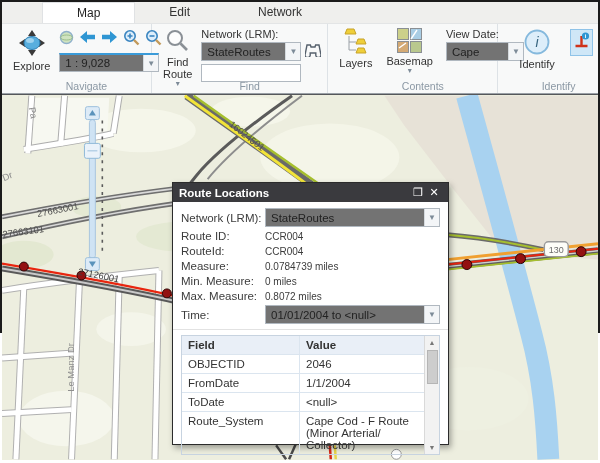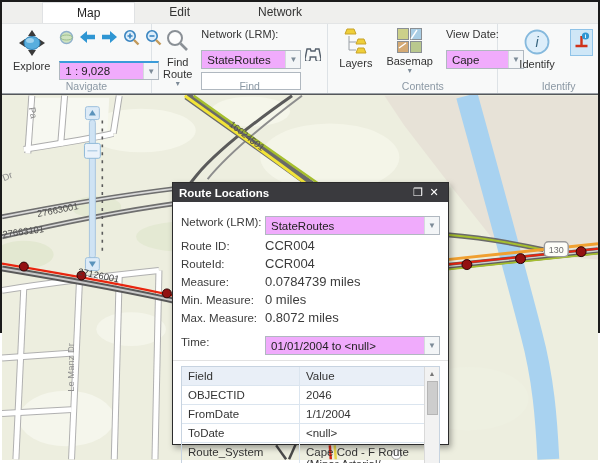--- a/index.html
+++ b/index.html
@@ -11,21 +11,21 @@
   .tabstrip { height:22px; background:#efefed; display:flex; align-items:stretch; padding-left:40px; border-bottom:1px solid #e3e5e6;}
   .tab { padding:3px 34px 2px; font-size:12px; color:#333; cursor:default; }
   .tab.active { background:#fff; color:#1e1e1e; border:1px solid #e0e2e4; border-bottom:none; }
   .ribbon { height:70px; background:#f8f9f9; display:flex; border-bottom:1px solid #9aa0a6; }
   .rgroup { position:relative; display:flex; align-items:flex-start; padding:3px 6px 14px; border-right:1px solid #dde2e6; }
   .rgroup-label { position:absolute; left:0; right:0; bottom:1px; text-align:center; font-size:10.5px; color:#8b98a4;margin-left:20px; }
   .bigbtn { display:flex; flex-direction:column; align-items:center; font-size:11px; color:#333; padding:1px 5px; margin-right:4px; }
   .bigbtn .lbl { line-height:12px; text-align:center; }
   .caret { font-size:8px; color:#7d8b98; line-height:7px; }
   .iconrow { display:flex; align-items:center; gap:5px; height:20px; margin:2px 0 4px; }
-  .combo { display:flex; align-items:center; border:1px solid #b0b8c0; background:#f0abfc; height:19px;margin-top:8px; }
+  .combo { display:flex; align-items:center; border:1px solid #b0b8c0; background:#737373; height:19px; }
   .combo .val { flex:1; padding:0 5px; font-size:11.5px; color:#222; white-space:nowrap; overflow:hidden; }
   .combo .arrow { width:15px; align-self:stretch; border-left:1px solid #d5dade; background:#f3f5f7; color:#7d8b98; font-size:8px; text-align:center; line-height:17px; }
   .scale-combo { width:100px; border-top:2px solid #3a9bd9; }
   .rlabel { font-size:11px; color:#333; margin:1px 0 2px; }
   .rinput { width:100px; height:18px; border:1px solid #b0b8c0; background:#fff; margin-top:3px; font-size:11.5px; padding:0 4px;}
   .toolbtn-hl { background:#cfe7f7; border:1px solid #8fc3e8; padding:2px; margin-left:6px; margin-top:2px; }
   .findcol { display:flex; flex-direction:column; }
   .flexrow { display:flex; align-items:center; gap:4px; }
 
   
@@ -33,28 +33,28 @@
   svg text { font-family:"Liberation Sans", sans-serif; }
 
   
   .dialog { position:absolute; left:170px; top:180px; width:277px; height:263px; background:#fff; border:1px solid #2b2b2b; box-shadow:2px 3px 6px rgba(0,0,0,.35); }
   .dlg-title { height:19px; background:#3a3a3e; color:#fff; display:flex; align-items:center; padding:0 6px; }
   .dlg-title .t { flex:1; font-size:11.5px; font-weight:bold; }
   .dlg-title .wbtn { color:#fff; font-size:11px; width:16px; text-align:center; cursor:default; }
   .dlg-body { padding:6px 8px 4px; }
   .frow { display:flex; align-items:center; margin-bottom:3px; }
   .frow .flab { width:84px; font-size:11.5px; color:#3c3c3c; flex-shrink:0; }
-  .frow .fval { font-size:13px; color:#3c3c3c; }
+  .frow .fval { font-size:10px; color:#3c3c3c; }
   .frow .combo { flex:1; }
   .dlg-divider { border-top:1px solid #e2e2e2; margin:5px -8px 5px; }
   .rtable { display:flex; border:1px solid #c7d3e0; font-size:11.5px; color:#333; }
   .tcols { flex:1; }
   .trow { display:flex; border-bottom:1px solid #dbe5ef; }
   .trow:last-child { border-bottom:none; }
-  .trow.head { background:#e9eff7; font-weight:normal; }
+  .trow.head { background:#e9eff7; font-weight:bold; }
   .tc1 { width:118px; padding:3px 6px; border-right:1px solid #dbe5ef; }
   .tc2 { flex:1; padding:3px 6px; word-wrap:break-word; }
   .vsb { width:15px; background:#f2f2f2; border-left:1px solid #d9d9d9; display:flex; flex-direction:column; align-items:center; }
   .vsb .sbtn { font-size:7px; color:#777; height:13px; line-height:13px; }
   .vsb .sthumb { width:11px; height:34px; background:#cdcdcd; border:1px solid #b5b5b5; margin-top:1px; }
   .vsb .sspace { flex:1; }
 </style>
 </head>
 <body>
 

